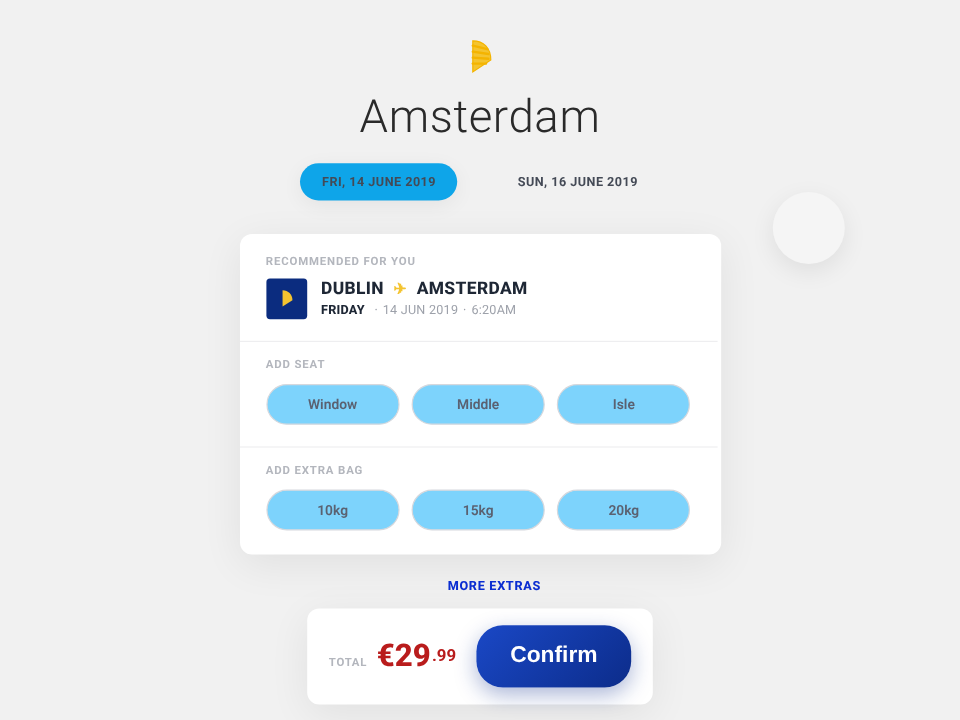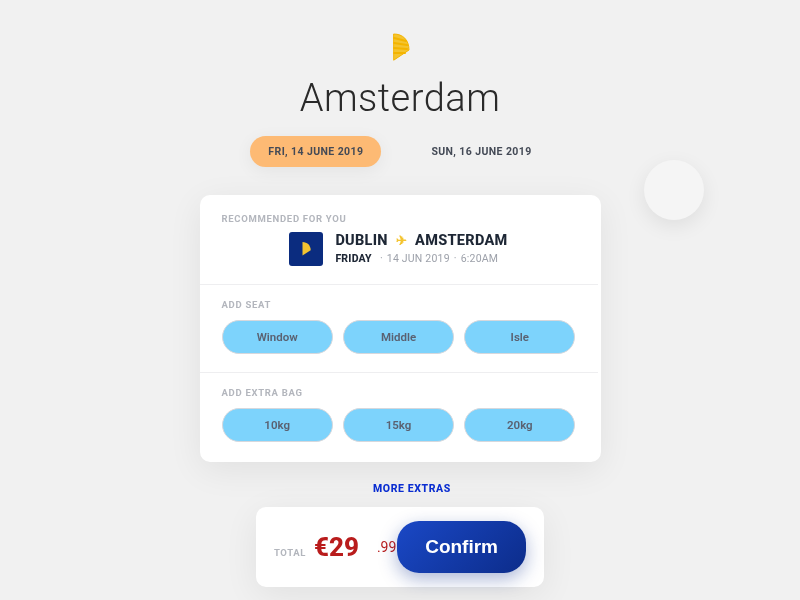--- a/index.html
+++ b/index.html
@@ -37,21 +37,21 @@
   .date-pill {
     font-size: 10.5px;
     font-weight: 700;
     letter-spacing: 0.4px;
     color: #444a56;
     padding: 9px 18px;
     border-radius: 18px;
     cursor: pointer;
   }
   .date-pill.active {
-    background: #fdba74;
+    background: #0ea5e9;
     box-shadow: 0 4px 18px rgba(0,0,0,0.06);
   }
   .avatar {
     position: absolute;
     right: 96px;
     top: 160px;
     width: 60px;
     height: 60px;
     border-radius: 50%;
     background: #f5f5f5;
@@ -69,21 +69,20 @@
     font-size: 9.5px;
     font-weight: 700;
     letter-spacing: 0.7px;
     color: #b3b6bd;
   }
   .flight-row {
     display: flex;
     align-items: flex-start;
     gap: 12px;
     margin-top: 8px;
-    justify-content: center;
   }
   .flight-icon {
     width: 34px;
     height: 34px;
     background: #0b2c7f;
     border-radius: 3px;
     display: flex;
     align-items: center;
     justify-content: center;
     flex-shrink: 0;
@@ -173,22 +172,22 @@
     display: flex;
     align-items: center;
     color: #b91c1c;
   }
   .price .major {
     font-size: 26px;
     font-weight: 800;
   }
   .price .minor {
     font-size: 14px;
-    font-weight: 400;
-    margin-left: 18px;
+    font-weight: 700;
+    margin-left: 1px;
   }
   .confirm-btn {
     background: linear-gradient(135deg, #1a48c6 0%, #0c2c8a 100%);
     color: #ffffff;
     font-size: 19px;
     font-weight: 700;
     border: none;
     border-radius: 22px;
     padding: 15px 28px;
     cursor: pointer;

